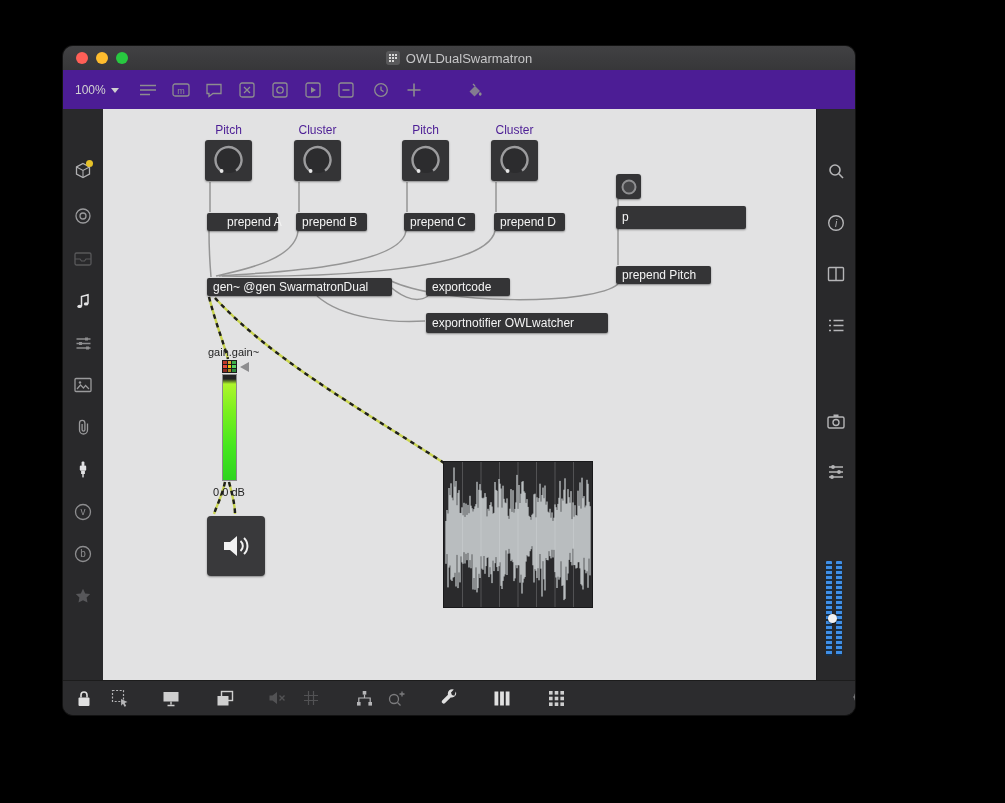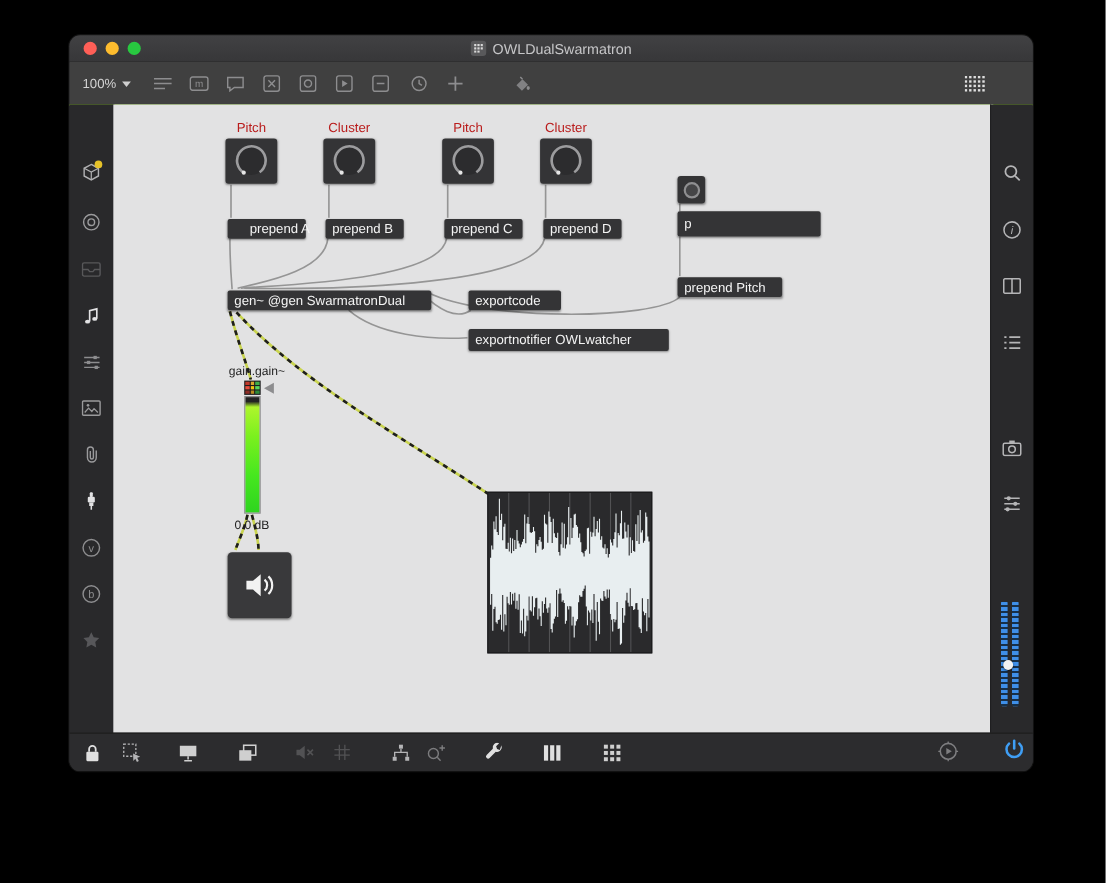--- a/index.html
+++ b/index.html
@@ -1,36 +1,36 @@
 <!DOCTYPE html>
 <html><head>
 <meta charset="utf-8">
 <style>
   html,body{margin:0;padding:0;}
   body{width:1005px;height:803px;background:#000;font-family:"Liberation Sans",sans-serif;position:relative;overflow:hidden;}
-  .window{position:absolute;left:63px;top:32px;width:876px;height:669px;background:#2c2c2e;border-radius:10px;overflow:hidden;box-shadow:0 0 0 1px rgba(255,255,255,.07),0 22px 60px rgba(0,0,0,.75);}
+  .window{position:absolute;left:63px;top:46px;width:792px;height:669px;background:#2c2c2e;border-radius:10px;overflow:hidden;box-shadow:0 0 0 1px rgba(255,255,255,.07),0 22px 60px rgba(0,0,0,.75);}
   .titlebar{position:absolute;left:0;top:0;right:0;height:24px;background:linear-gradient(#414143,#373739);border-bottom:1px solid #151515;}
   .traffic{position:absolute;left:13px;top:6px;display:flex;gap:8px;}
   .tl{width:12px;height:12px;border-radius:50%;display:inline-block;}
   .tl.red{background:#ff5f57}.tl.yellow{background:#febc2e}.tl.green{background:#28c840}
   .title-wrap{position:absolute;left:0;right:0;top:0;height:24px;display:flex;align-items:center;justify-content:center;gap:6px;}
   .title-text{color:#c6c6c8;font-size:13px;font-weight:500;}
   .doc-icon{width:14px;height:14px;border-radius:3px;background:#59595b;display:flex;align-items:center;justify-content:center;}
-  .toolbar-top{position:absolute;left:0;top:24px;right:0;height:39px;background:#404040;border-bottom:1px solid #84cc16;}
+  .toolbar-top{position:absolute;left:0;top:24px;right:0;height:39px;background:#4c1d95;border-bottom:1px solid #84cc16;}
   .zoom-ctl{position:absolute;left:12px;top:13px;color:#d2d2d2;font-size:12px;display:flex;align-items:center;gap:5px;cursor:default;}
   .caret{width:0;height:0;border-left:4px solid transparent;border-right:4px solid transparent;border-top:5px solid #cfcfcf;}
   .ic{position:absolute;width:22px;height:22px;display:flex;align-items:center;justify-content:center;color:#8d8d8f;}
   .ic svg{display:block;}
   .sidebar-left{position:absolute;left:0;top:63px;width:40px;bottom:34px;background:#29292b;border-right:1px solid #1f1f21;}
   .sidebar-right{position:absolute;right:0;top:63px;width:38px;bottom:34px;background:#29292b;border-left:1px solid #1f1f21;}
   .toolbar-bottom{position:absolute;left:0;right:0;bottom:0;height:34px;background:#2c2c2e;border-top:1px solid #1c1c1c;}
   .badge{position:absolute;right:1px;top:0;width:7px;height:7px;border-radius:50%;background:#e6c229;}
   .canvas{position:absolute;left:40px;top:63px;width:800px;height:572px;background:#e2e2e3;}
   .cords{position:absolute;left:0;top:0;pointer-events:none;}
-  .comment{position:absolute;font-size:12px;color:#b91c1c;text-align:center;}
+  .comment{position:absolute;font-size:12px;color:#4c1d95;text-align:center;}
   .obj{position:absolute;height:18px;line-height:18px;background:#343436;color:#f4f4f4;font-size:12px;padding:0 6px;border-radius:2px;box-shadow:0 1px 2px rgba(0,0,0,.4);box-sizing:border-box;white-space:nowrap;}
   .knob{position:absolute;width:47px;height:41px;background:#343436;border-radius:3px;box-shadow:0 1px 2px rgba(0,0,0,.4);}
   .togglebox{position:absolute;left:513px;top:65px;width:25px;height:25px;background:#343436;border-radius:3px;display:flex;align-items:center;justify-content:center;box-shadow:0 1px 2px rgba(0,0,0,.4);}
   .pobj{height:23px;line-height:23px;width:130px;left:513px;top:97px;}
   .scope{position:absolute;left:340px;top:352px;width:150px;height:147px;background:#2a2a2c;border:1px solid #19191b;box-sizing:border-box;}
   .gain-label{position:absolute;left:105px;top:237px;font-size:11px;color:#222;}
   .gain-leds{position:absolute;left:119px;top:251px;width:15px;height:13px;display:grid;grid-template-columns:repeat(3,1fr);grid-template-rows:repeat(3,1fr);gap:1px;background:#1d1d1d;padding:1px;box-sizing:border-box;}
   .gain-leds span{display:block;}
   .tri-left{position:absolute;left:137px;top:253px;width:0;height:0;border-top:5px solid transparent;border-bottom:5px solid transparent;border-right:9px solid #8d8d8f;}
   .gain-bar{position:absolute;left:119px;top:265px;width:15px;height:107px;box-sizing:border-box;border:1px solid #8a8a8a;background:linear-gradient(180deg,#232323 0px,#232323 4px,#aef52c 9px,#7bf01e 34%,#46e71f 68%,#2ed41f 100%);}

